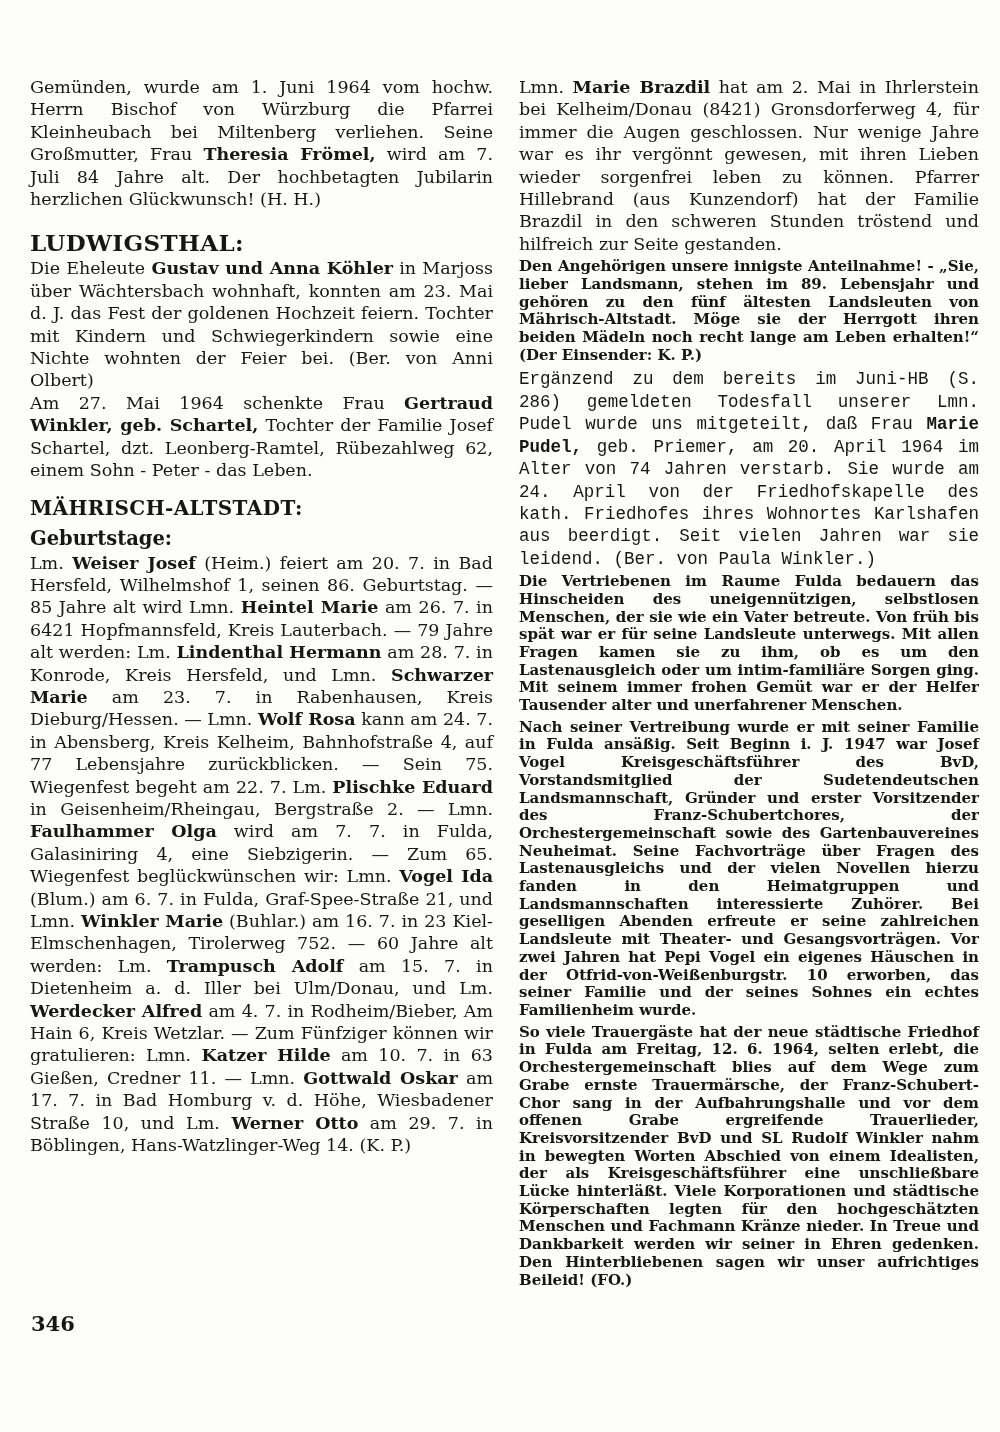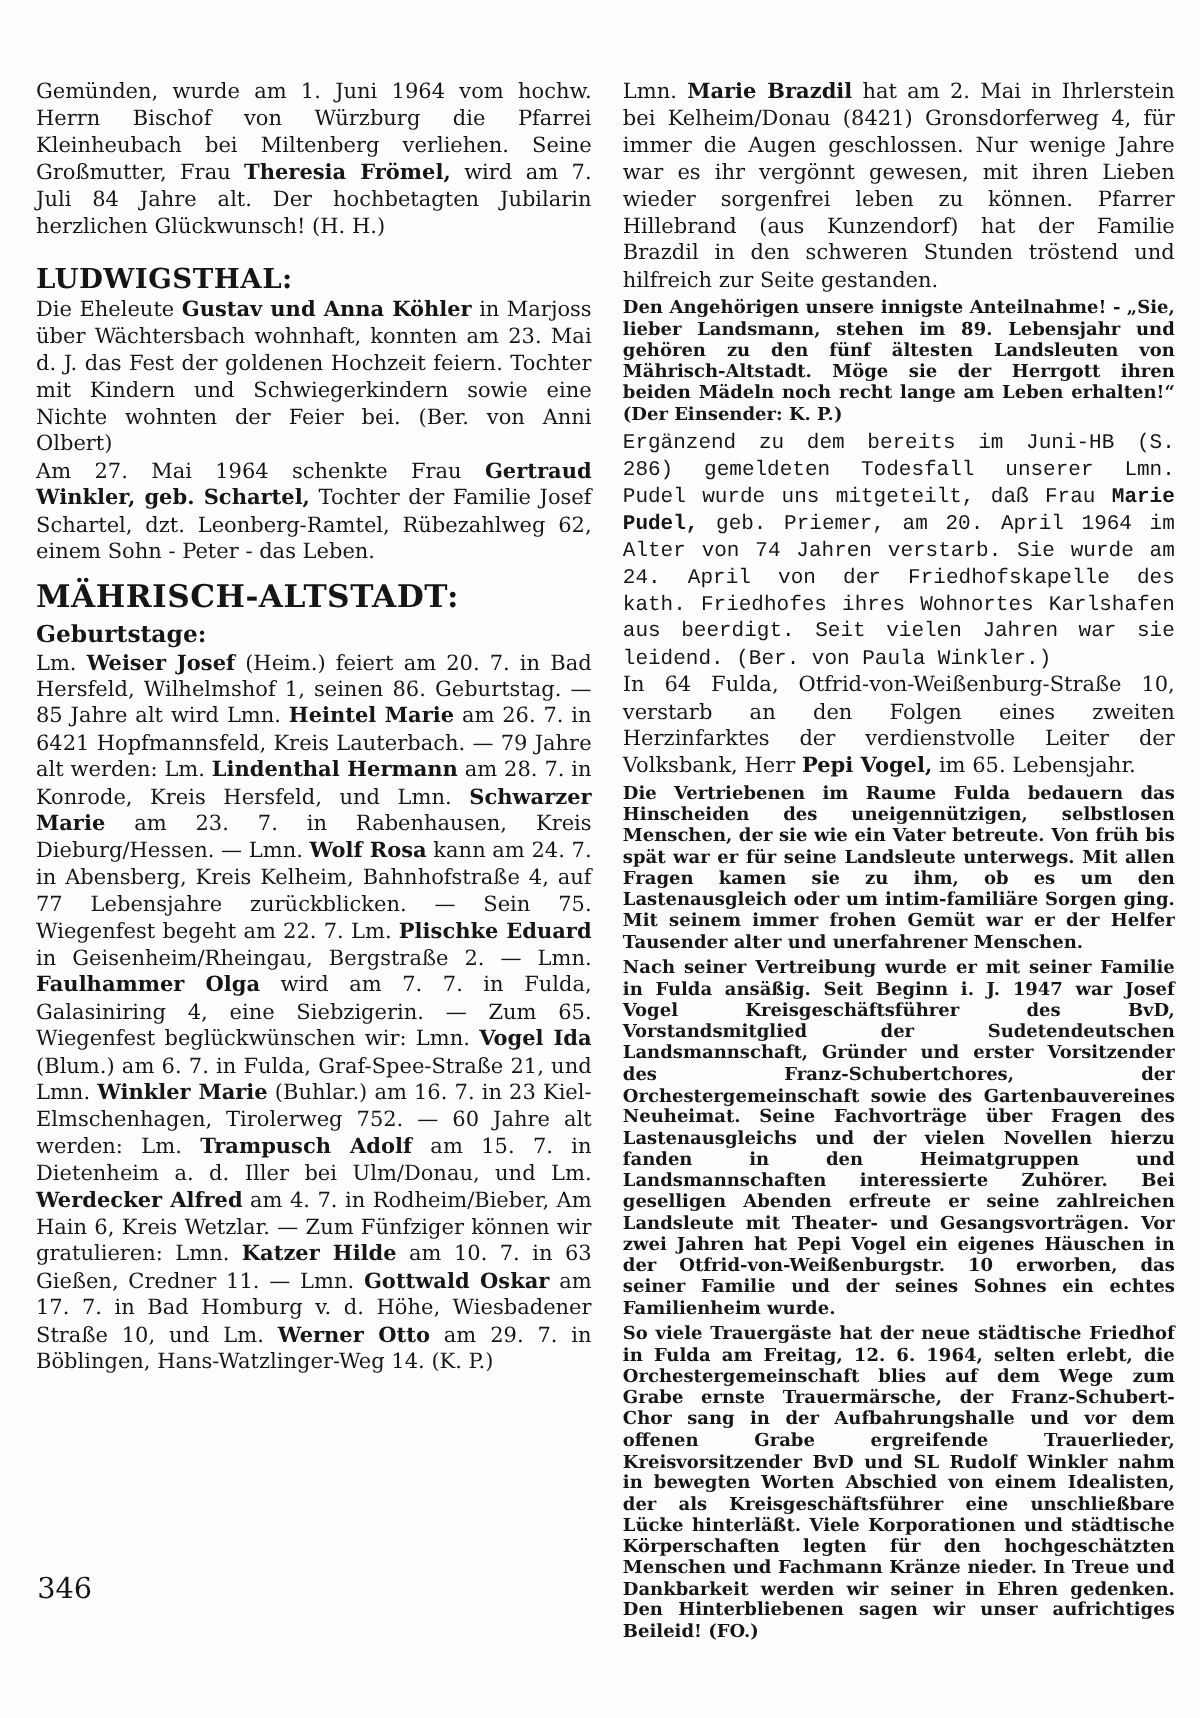--- a/index.html
+++ b/index.html
@@ -8,21 +8,21 @@
     position: relative;
     width: 1000px;
     height: 1432px;
     background: #fdfdfb;
     color: #161616;
     font-family: "DejaVu Serif", "Liberation Serif", serif;
     overflow: hidden;
   }
   .columns {
     position: absolute;
-    top: 66px;
+    top: 76px;
     left: 30px;
     display: flex;
     gap: 26px;
   }
   .col { display: block; }
   .col-left  { width: 463px; flex: none; }
   .col-right { width: 460px; flex: none; }
   .block {
     text-align: justify;
     hyphens: auto;
@@ -39,21 +39,21 @@
   }
   .heading {
     font-size: 23px;
     line-height: 29px;
     font-weight: bold;
     letter-spacing: 0.4px;
     margin-top: 18px;
     text-align: left;
   }
   .heading-lg {
-    font-size: 26px;
+    font-size: 20px;
     line-height: 33px;
     font-weight: bold;
     letter-spacing: 0.4px;
     margin-top: 10px;
     text-align: left;
   }
   .subheading {
     font-size: 19.5px;
     line-height: 27px;
     font-weight: bold;
@@ -61,42 +61,42 @@
   }
   .col > .block:first-child { margin-top: 0; }
   .body + .small, .heading + .small, .subheading + .small { margin-top: 3px; }
   .small + .body { margin-top: 4px; font-family: Liberation Mono, monospace; }
   .small + .small { margin-top: 4px; }
   .b { font-weight: bold; }
   .page-number {
     position: absolute;
     left: 31px;
     top: 1310px;
-    font-size: 24px;
+    font-size: 21px;
     line-height: 28px;
+    font-weight: bold;
   }
 </style>
 </head>
 <body>
 
 <div class="page">
   <div class="columns">
     <div class="col col-left">
         <div class="block body"><span>Gemünden, wurde am 1. Juni 1964 vom hochw. Herrn Bischof von Würzburg die Pfarrei Kleinheubach bei Miltenberg verliehen. Seine Großmutter, Frau </span><span class="b">Theresia Frömel,</span><span> wird am 7. Juli 84 Jahre alt. Der hochbetagten Jubilarin herzlichen Glückwunsch! (H. H.)</span></div>
         <div class="block heading"><span class="b">LUDWIGSTHAL:</span></div>
         <div class="block body"><span>Die Eheleute </span><span class="b">Gustav und Anna Köhler</span><span> in Marjoss über Wächtersbach wohnhaft, konnten am 23. Mai d. J. das Fest der goldenen Hochzeit feiern. Tochter mit Kindern und Schwiegerkindern sowie eine Nichte wohnten der Feier bei. (Ber. von Anni Olbert)</span></div>
         <div class="block body"><span>Am 27. Mai 1964 schenkte Frau </span><span class="b">Gertraud Winkler, geb. Schartel,</span><span> Tochter der Familie Josef Schartel, dzt. Leonberg-Ramtel, Rübezahlweg 62, einem Sohn - Peter - das Leben.</span></div>
         <div class="block heading-lg"><span class="b">MÄHRISCH-ALTSTADT:</span></div>
         <div class="block subheading"><span class="b">Geburtstage:</span></div>
         <div class="block body"><span>Lm. </span><span class="b">Weiser Josef</span><span> (Heim.) feiert am 20. 7. in Bad Hersfeld, Wilhelmshof 1, seinen 86. Geburtstag. — 85 Jahre alt wird Lmn. </span><span class="b">Heintel Marie</span><span> am 26. 7. in 6421 Hopfmannsfeld, Kreis Lauterbach. — 79 Jahre alt werden: Lm. </span><span class="b">Lindenthal Hermann</span><span> am 28. 7. in Konrode, Kreis Hersfeld, und Lmn. </span><span class="b">Schwarzer Marie</span><span> am 23. 7. in Rabenhausen, Kreis Dieburg/Hessen. — Lmn. </span><span class="b">Wolf Rosa</span><span> kann am 24. 7. in Abensberg, Kreis Kelheim, Bahnhofstraße 4, auf 77 Lebensjahre zurückblicken. — Sein 75. Wiegenfest begeht am 22. 7. Lm. </span><span class="b">Plischke Eduard</span><span> in Geisenheim/Rheingau, Bergstraße 2. — Lmn. </span><span class="b">Faulhammer Olga</span><span> wird am 7. 7. in Fulda, Galasiniring 4, eine Siebzigerin. — Zum 65. Wiegenfest beglückwünschen wir: Lmn. </span><span class="b">Vogel Ida</span><span> (Blum.) am 6. 7. in Fulda, Graf-Spee-Straße 21, und Lmn. </span><span class="b">Winkler Marie</span><span> (Buhlar.) am 16. 7. in 23 Kiel-Elmschenhagen, Tirolerweg 752. — 60 Jahre alt werden: Lm. </span><span class="b">Trampusch Adolf</span><span> am 15. 7. in Dietenheim a. d. Iller bei Ulm/Donau, und Lm. </span><span class="b">Werdecker Alfred</span><span> am 4. 7. in Rodheim/Bieber, Am Hain 6, Kreis Wetzlar. — Zum Fünfziger können wir gratulieren: Lmn. </span><span class="b">Katzer Hilde</span><span> am 10. 7. in 63 Gießen, Credner 11. — Lmn. </span><span class="b">Gottwald Oskar</span><span> am 17. 7. in Bad Homburg v. d. Höhe, Wiesbadener Straße 10, und Lm. </span><span class="b">Werner Otto</span><span> am 29. 7. in Böblingen, Hans-Watzlinger-Weg 14. (K. P.)</span></div>
       </div>
     <div class="col col-right">
         <div class="block body"><span>Lmn. </span><span class="b">Marie Brazdil</span><span> hat am 2. Mai in Ihrlerstein bei Kelheim/Donau (8421) Gronsdorferweg 4, für immer die Augen geschlossen. Nur wenige Jahre war es ihr vergönnt gewesen, mit ihren Lieben wieder sorgenfrei leben zu können. Pfarrer Hillebrand (aus Kunzendorf) hat der Familie Brazdil in den schweren Stunden tröstend und hilfreich zur Seite gestanden.</span></div>
         <div class="block small"><span>Den Angehörigen unsere innigste Anteilnahme! - „Sie, lieber Landsmann, stehen im 89. Lebensjahr und gehören zu den fünf ältesten Landsleuten von Mährisch-Altstadt. Möge sie der Herrgott ihren beiden Mädeln noch recht lange am Leben erhalten!“ (Der Einsender: K. P.)</span></div>
         <div class="block body"><span>Ergänzend zu dem bereits im Juni-HB (S. 286) gemeldeten Todesfall unserer Lmn. Pudel wurde uns mitgeteilt, daß Frau </span><span class="b">Marie Pudel,</span><span> geb. Priemer, am 20. April 1964 im Alter von 74 Jahren verstarb. Sie wurde am 24. April von der Friedhofskapelle des kath. Friedhofes ihres Wohnortes Karlshafen aus beerdigt. Seit vielen Jahren war sie leidend. (Ber. von Paula Winkler.)</span></div>
-        <div class="block body"><span>In 64 Fulda, Otfrid-von-Weißenburg-Straße 10, verstarb an den Folgen eines zweiten Herzinfarktes der verdienstvolle Leiter der Volksbank, Herr </span><span class="b">Pepi Vogel,</span><span> im 65. Lebensjahr.</span></div>
         <div class="block small"><span>Die Vertriebenen im Raume Fulda bedauern das Hinscheiden des uneigennützigen, selbstlosen Menschen, der sie wie ein Vater betreute. Von früh bis spät war er für seine Landsleute unterwegs. Mit allen Fragen kamen sie zu ihm, ob es um den Lastenausgleich oder um intim-familiäre Sorgen ging. Mit seinem immer frohen Gemüt war er der Helfer Tausender alter und unerfahrener Menschen.</span></div>
         <div class="block small"><span>Nach seiner Vertreibung wurde er mit seiner Familie in Fulda ansäßig. Seit Beginn i. J. 1947 war Josef Vogel Kreisgeschäftsführer des BvD, Vorstandsmitglied der Sudetendeutschen Landsmannschaft, Gründer und erster Vorsitzender des Franz-Schubertchores, der Orchestergemeinschaft sowie des Gartenbauvereines Neuheimat. Seine Fachvorträge über Fragen des Lastenausgleichs und der vielen Novellen hierzu fanden in den Heimatgruppen und Landsmannschaften interessierte Zuhörer. Bei geselligen Abenden erfreute er seine zahlreichen Landsleute mit Theater- und Gesangsvorträgen. Vor zwei Jahren hat Pepi Vogel ein eigenes Häuschen in der Otfrid-von-Weißenburgstr. 10 erworben, das seiner Familie und der seines Sohnes ein echtes Familienheim wurde.</span></div>
         <div class="block small"><span>So viele Trauergäste hat der neue städtische Friedhof in Fulda am Freitag, 12. 6. 1964, selten erlebt, die Orchestergemeinschaft blies auf dem Wege zum Grabe ernste Trauermärsche, der Franz-Schubert-Chor sang in der Aufbahrungshalle und vor dem offenen Grabe ergreifende Trauerlieder, Kreisvorsitzender BvD und SL Rudolf Winkler nahm in bewegten Worten Abschied von einem Idealisten, der als Kreisgeschäftsführer eine unschließbare Lücke hinterläßt. Viele Korporationen und städtische Körperschaften legten für den hochgeschätzten Menschen und Fachmann Kränze nieder. In Treue und Dankbarkeit werden wir seiner in Ehren gedenken. Den Hinterbliebenen sagen wir unser aufrichtiges Beileid! (FO.)</span></div>
       </div>
   </div>
   <div class="page-number">346</div>
 </div>
 
 </body></html>

